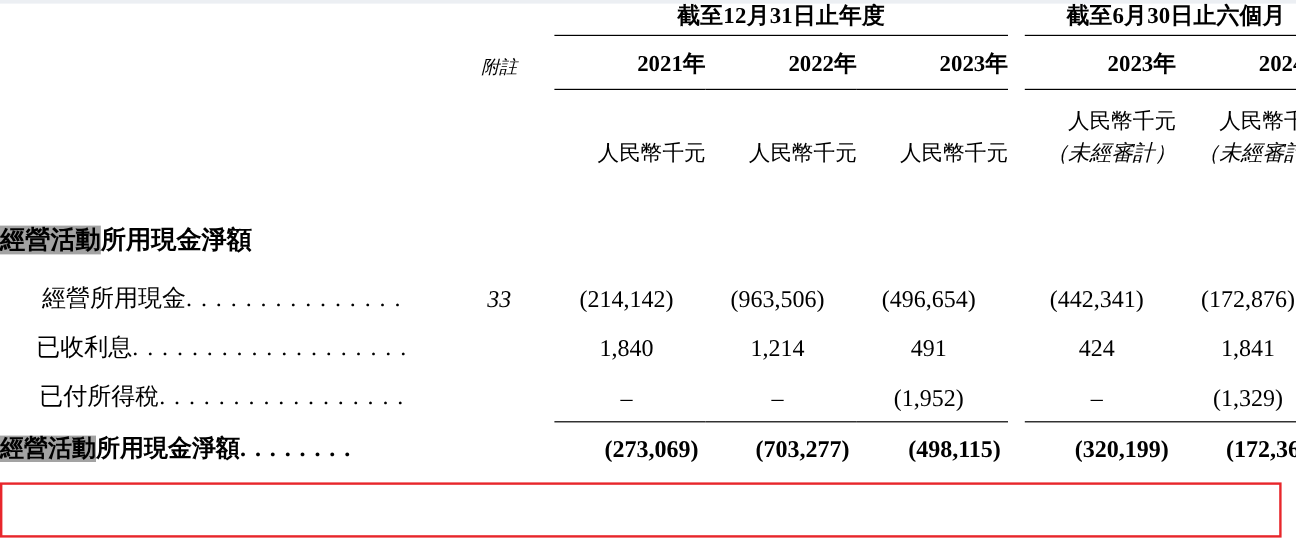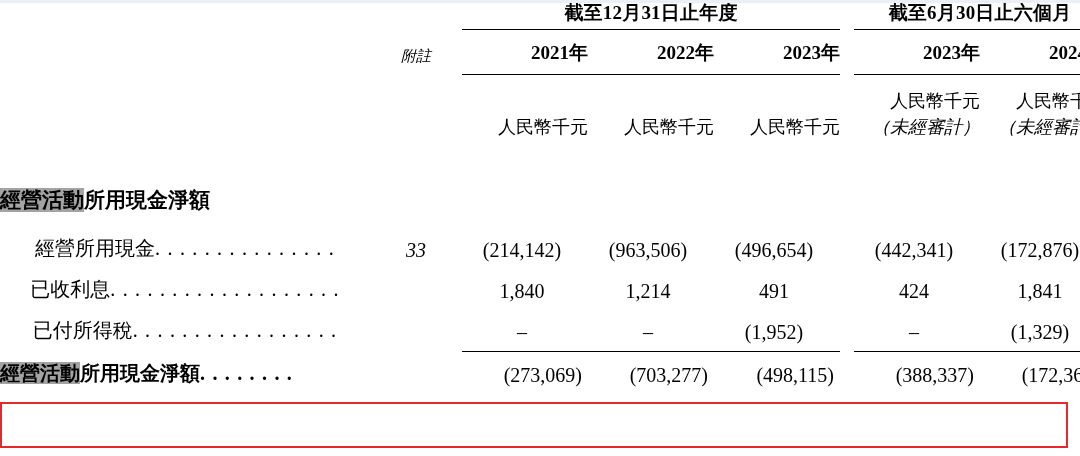--- a/index.html
+++ b/index.html
@@ -122,21 +122,21 @@
   .underline-row td.num-ul {
     border-bottom: 1.3px solid #000;
   }
   .total-row td {
     font-size: 20px;
     font-weight: bold;
     padding-top: 9px;
     padding-bottom: 9px;
   }
   .total-row .num {
-    font-weight: normal;
+    font-weight: bold;
     margin-top: 46px;
   }
   .redbox {
     position: absolute;
     left: 0px;
     top: 402px;
     width: 1068px;
     height: 46px;
     border: 2px solid #e8262b;
     box-sizing: border-box;
@@ -286,20 +286,20 @@
       <td class="num num-ul">(1,329)</td>
     </tr>
 
     <tr class="total-row">
       <td class="lbl"><span class="hl">經營活動</span><span>所用現金淨額</span><span class="dots">. . . . . . . .</span></td>
       <td class="note-cell"></td>
       <td class="num">(273,069)</td>
       <td class="num">(703,277)</td>
       <td class="num">(498,115)</td>
       <td></td>
-      <td class="num">(388,337)</td>
+      <td class="num">(320,199)</td>
       <td class="num">(172,364)</td>
     </tr>
   </tbody>
     </table>
 
   <div class="redbox"></div>
 </div>
 
 </body></html>

